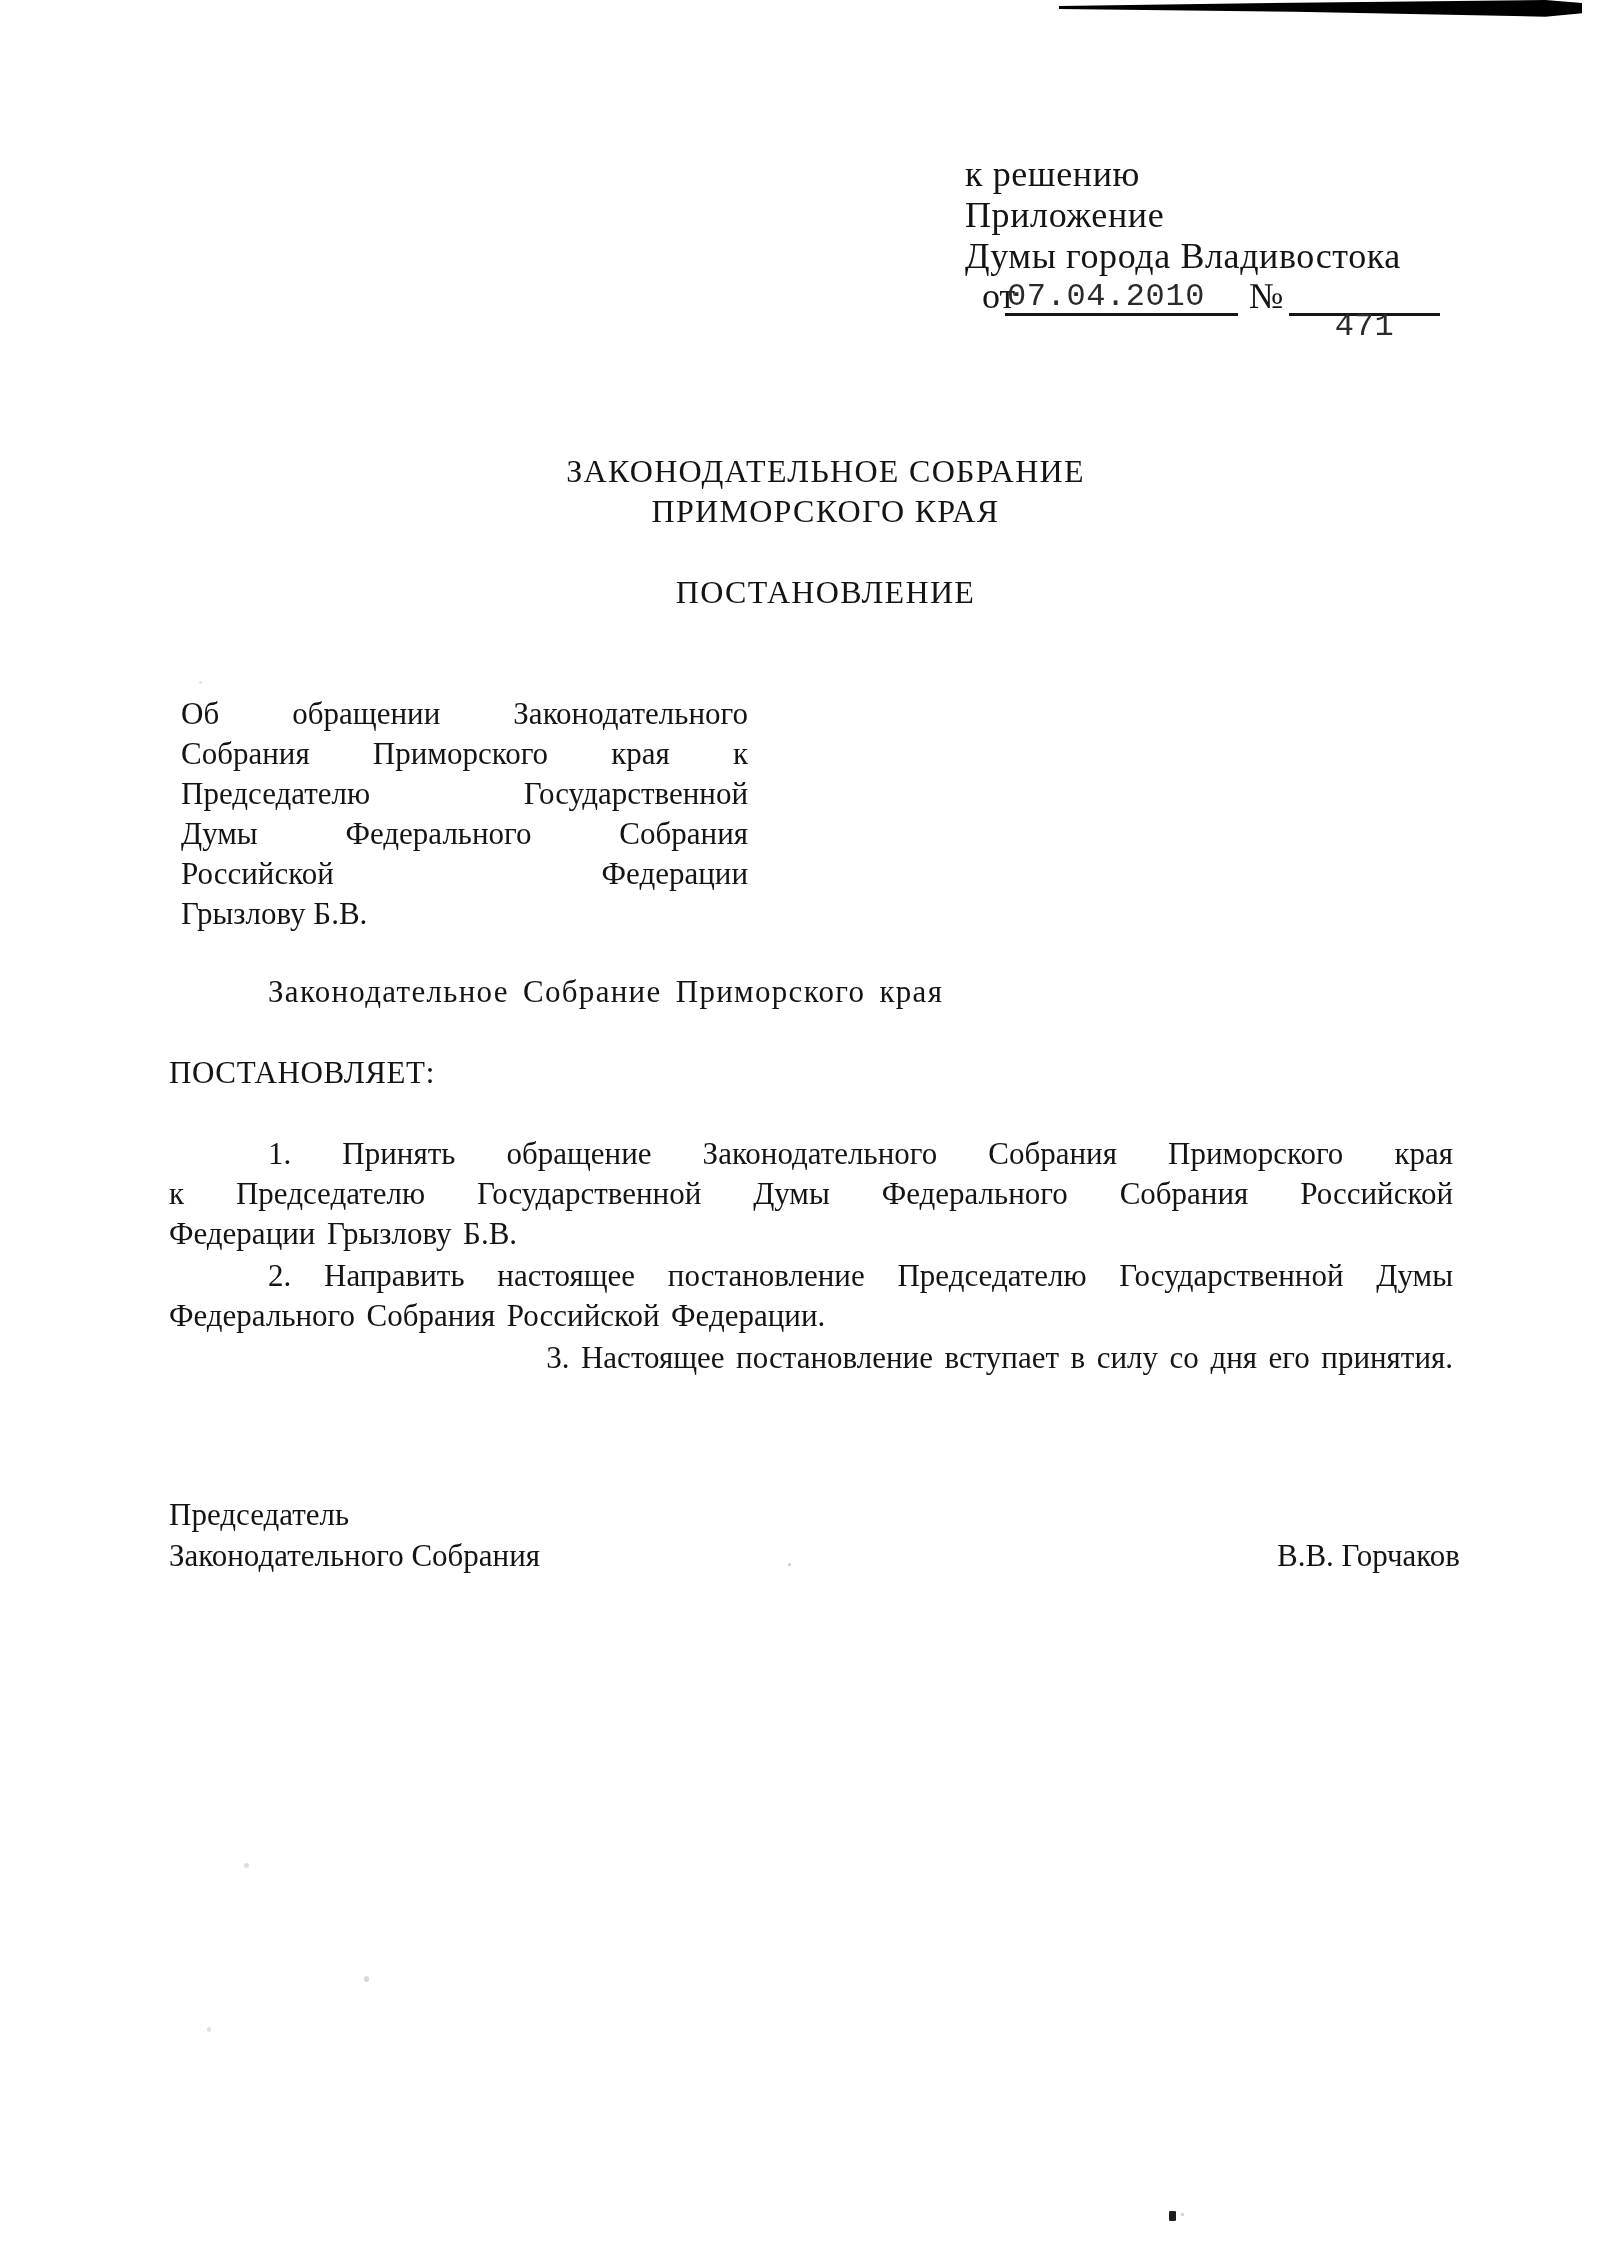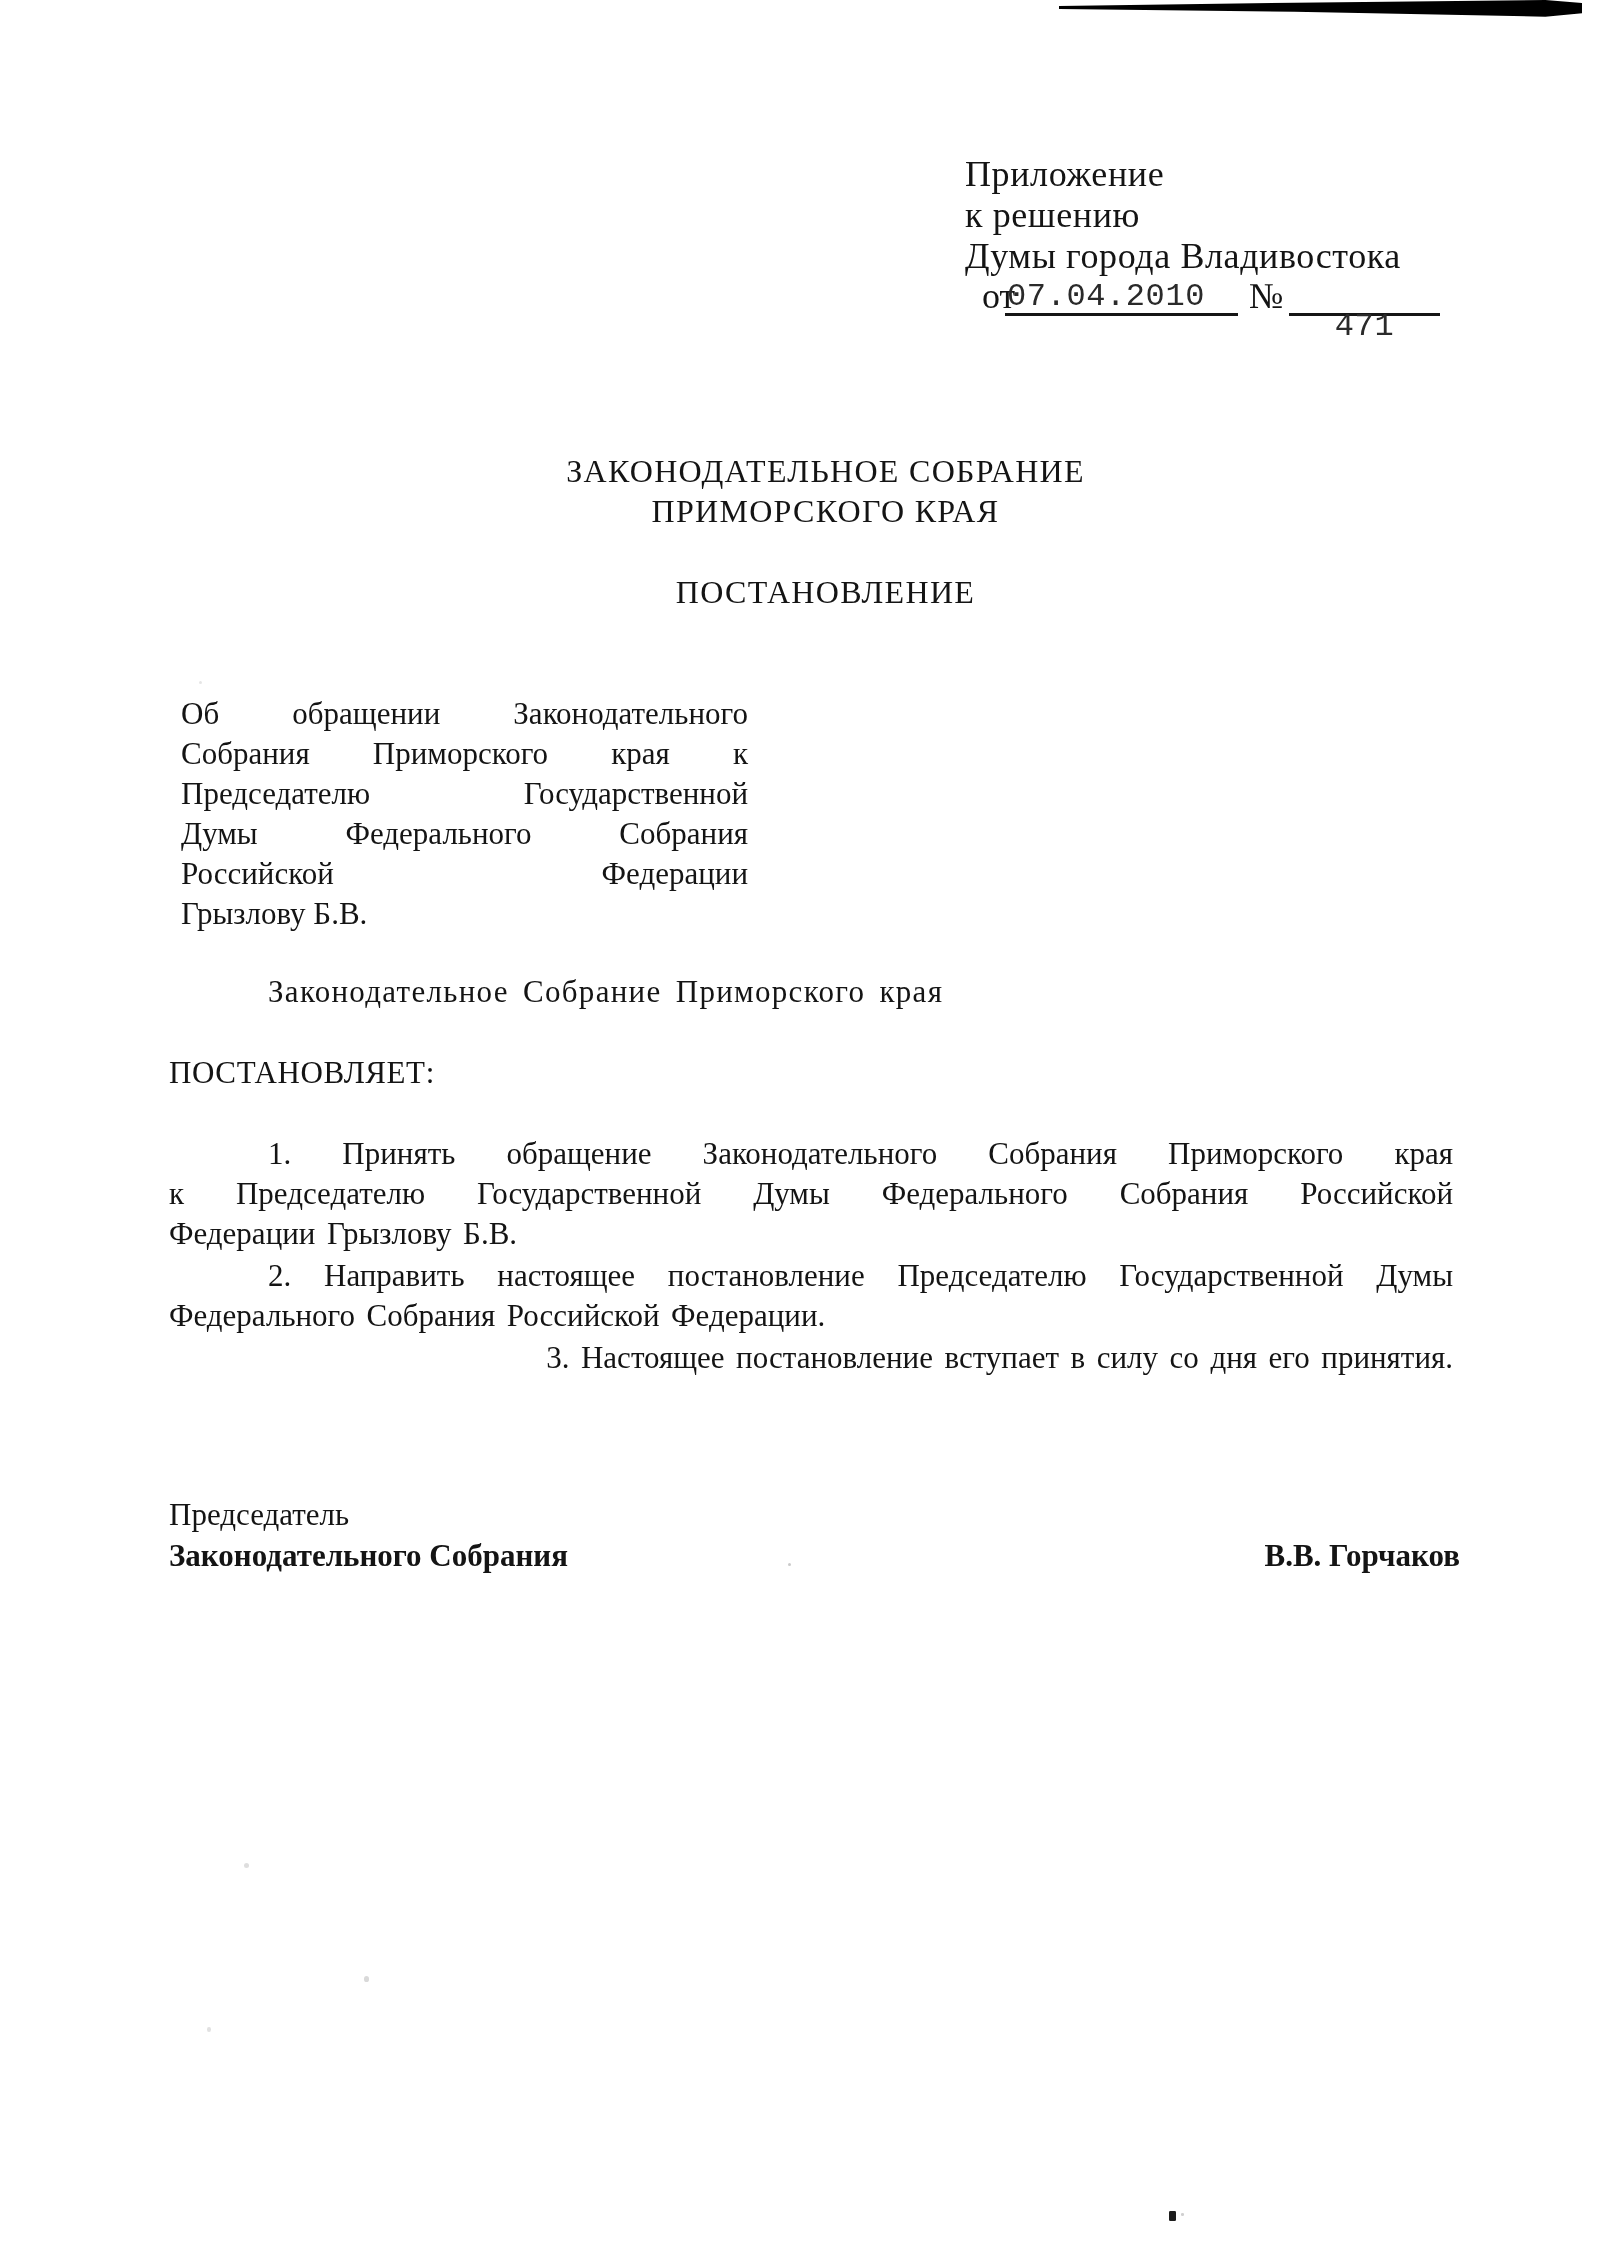--- a/index.html
+++ b/index.html
@@ -34,34 +34,34 @@
   .jl{text-align:justify;text-align-last:justify;}
   .preamble{position:absolute;left:169px;top:974px;width:1284px;font-size:31px;
             text-indent:99px;letter-spacing:1.3px;word-spacing:5.1px;}
   .resolves{position:absolute;left:169px;top:1055px;font-size:31px;letter-spacing:0.6px;}
   .para{position:absolute;left:169px;width:1284px;font-size:31px;line-height:40px;word-spacing:3.8px;}
   .p1{top:1134px}.p2{top:1256px}.p3{top:1338px}
   .ind{text-indent:99px;text-align:right;}
   
   .sig1{position:absolute;left:169px;top:1497px;font-size:31px;}
   .sig-row{position:absolute;left:169px;top:1538px;width:1291px;font-size:31px;
-           display:flex;justify-content:space-between;align-items:flex-start;font-weight:bold;}
+           display:flex;justify-content:space-between;align-items:flex-start;}
   
   .speck{position:absolute;border-radius:50%;background:#8a8a8a;}
 </style>
 </head>
 <body>
 
 <div class="page">
 
   <div class="scan-bar"></div>
 
   <div class="appendix">
+    <div>к решению</div>
     <div>Приложение</div>
-    <div>к решению</div>
     <div>Думы города Владивостока</div>
     <div class="date-row">
       <span class="date-prefix">от</span>
       <span class="u1"></span>
       <span class="date-val">07.04.2010</span>
       <span class="no-sign">№</span>
       <span class="u2"></span>
       <span class="num-val">471</span>
     </div>
   </div>

